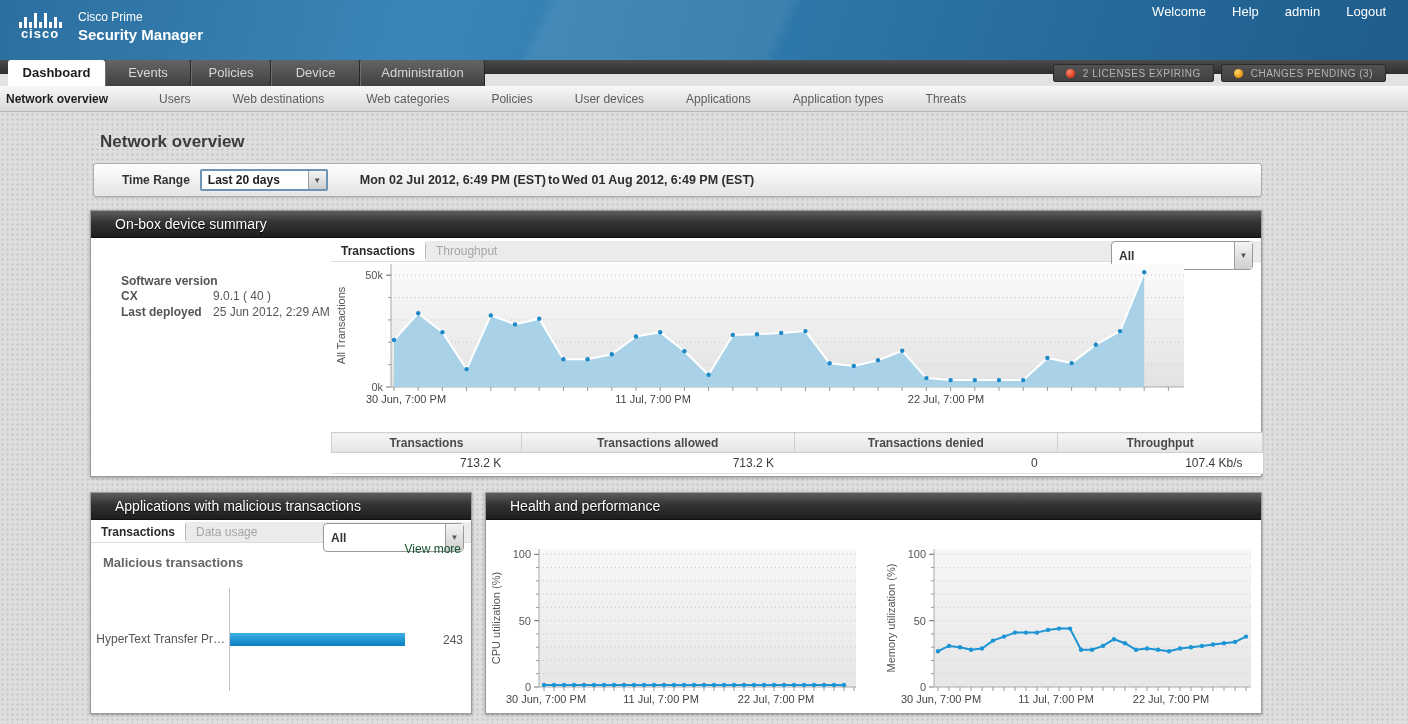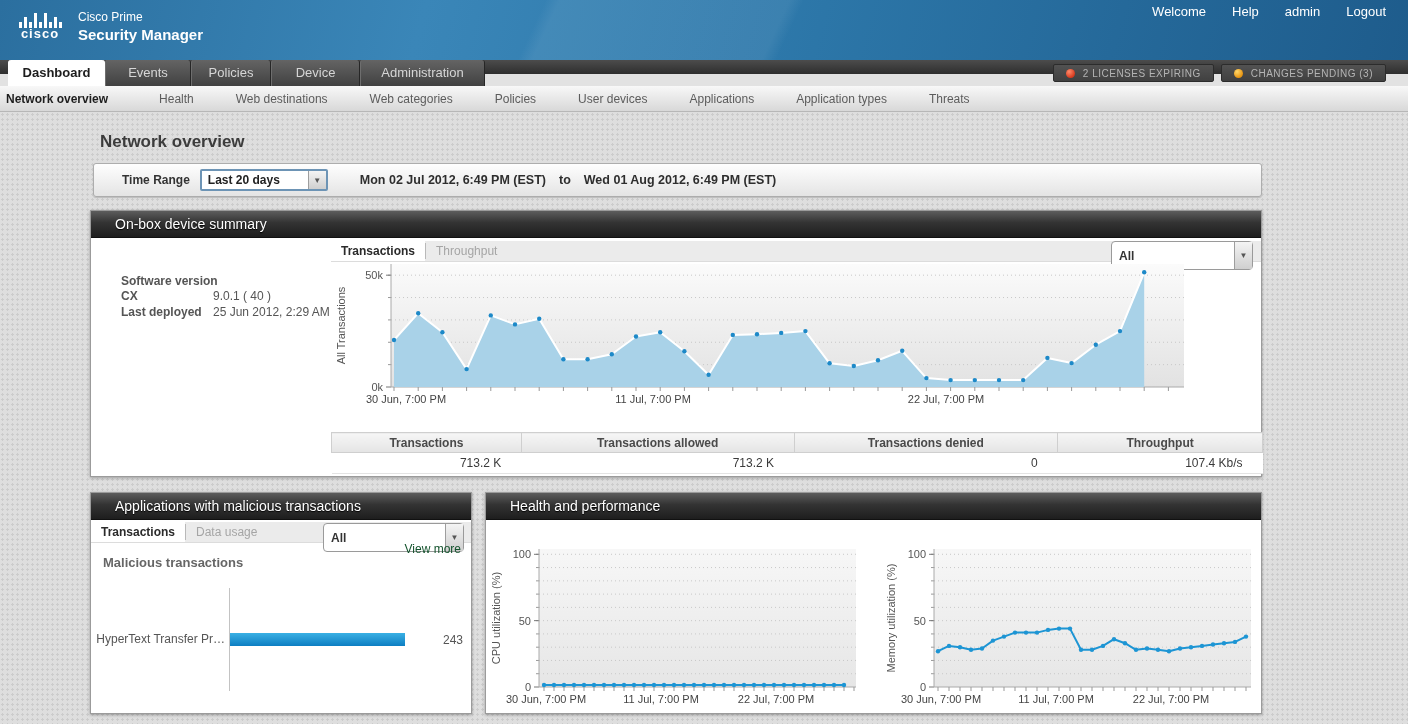--- a/index.html
+++ b/index.html
@@ -55,21 +55,21 @@
   .timebar { position:absolute; left:93px; top:163px; width:1169px; height:34px;
     background:linear-gradient(#fefefe,#e4e4e4); border:1px solid #adadad; border-radius:3px;
     box-shadow:0 1px 1px rgba(0,0,0,.15); display:flex; align-items:center; }
   .timebar .lbl { font-size:12px; font-weight:bold; color:#333; margin-left:28px; }
   .time-select { margin-left:10px; width:128px; height:22px; border:2px solid #6d94b5; border-radius:2px;
     background:#fff; display:flex; align-items:center; cursor:pointer; }
   .time-select .dd-text { flex:1; font-size:12px; font-weight:bold; color:#222; padding-left:6px; }
   .dd-btn { width:18px; height:100%; background:linear-gradient(#f4f4f4,#cfcfcf);
     border-left:1px solid #9e9e9e; display:flex; align-items:center; justify-content:center;
     font-size:8px; color:#555; }
-  .dates { margin-left:32px; font-size:12.5px; font-weight:bold; color:#2e2e2e; display:flex; gap:13px; }
+  .dates { margin-left:32px; font-size:12.5px; font-weight:bold; color:#2e2e2e; display:flex; gap:2px; }
 
   
   .panel { position:absolute; background:#fff; border:1px solid #9b9b9b;
     box-shadow:0 1px 3px rgba(0,0,0,.3); }
   .panel-hd { height:27px; line-height:26px; color:#fff; font-size:14px; padding-left:24px;
     background:linear-gradient(#5d5d5d,#333333 45%,#1e1e1e); text-shadow:0 1px 1px #000;
     border-bottom:1px solid #111; }
   #panel-onbox  { left:90px;  top:210px; width:1172px; height:267px; }
   #panel-apps   { left:90px;  top:492px; width:382px;  height:222px; }
   #panel-health { left:485px; top:492px; width:777px;  height:222px; }
@@ -159,21 +159,21 @@
     </div>
     <div class="alert-badge">
       <span class="dot orange"></span>
       <span>CHANGES PENDING (3)</span>
     </div>
   </div>
 </div>
 
 <div class="subnav">
   <span class="active">Network overview</span>
-  <span>Health</span>
+  <span>Users</span>
   <span>Web destinations</span>
   <span>Web categories</span>
   <span>Policies</span>
   <span>User devices</span>
   <span>Applications</span>
   <span>Application types</span>
   <span>Threats</span>
 </div>
 
 <div class="page-bg"></div>

